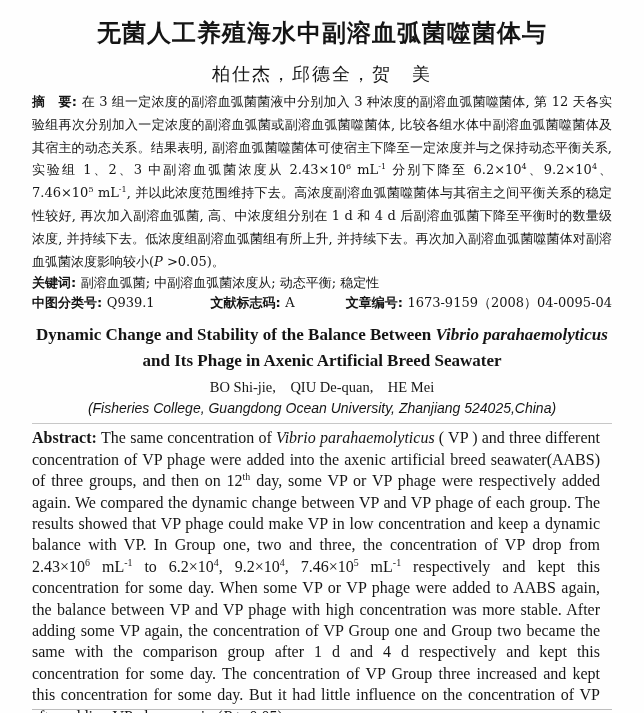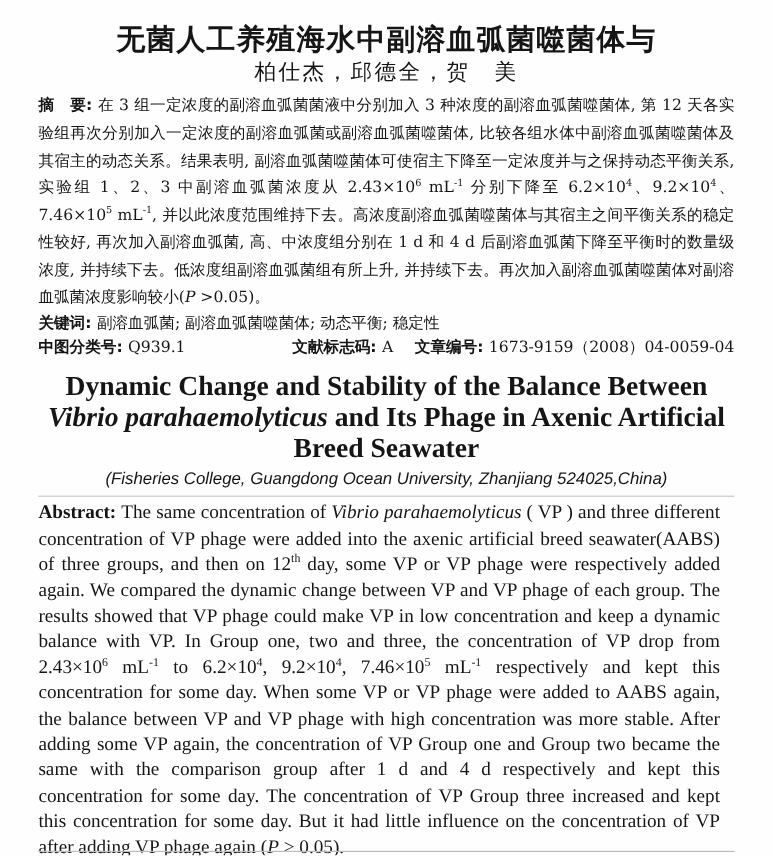--- a/index.html
+++ b/index.html
@@ -15,49 +15,49 @@
   }
   
   .cn-title{
     margin:0;text-align:center;
     font-family:"DejaVu Sans", sans-serif;
     font-weight:700;font-size:24px;line-height:34px;
     letter-spacing:1px;
   }
   .cn-title .line{display:block;}
   .cn-authors{
-    margin-top:0;text-align:center;
+    margin-top:13px;text-align:center;
     font-size:18px;line-height:22px;letter-spacing:2px;
   }
   .cn-affil{
     margin-top:2px;text-align:center;
     font-size:12.5px;line-height:17px;
   }
   .cn-abstract{
     margin:6px 0 0 0;
     font-size:13px;line-height:22.8px;
     text-align:justify;
   }
   .cn-keywords{margin:0;font-size:13px;line-height:19px;}
   .meta-row{
     display:flex;align-items:flex-end;
     margin-top:1px;font-size:13px;line-height:19px;
   }
   .meta-item{white-space:nowrap;}
-  .meta-item + .meta-item{margin-left:89px;}
+  .meta-item + .meta-item{margin-left:56px;}
   .meta-item:last-child{margin-left:auto;}
   .meta-label{
     font-family:"DejaVu Sans", sans-serif;
     font-weight:700;
   }
   
   .en-title{
     margin:10px 0 0 0;text-align:center;
     font-family:"Liberation Serif", serif;
-    font-weight:700;font-size:23px;line-height:26px;
+    font-weight:700;font-size:17px;line-height:26px;
   }
   .en-authors{
     margin-top:4px;text-align:center;
     font-family:"Liberation Serif", serif;
     font-size:14.5px;line-height:19px;
   }
   .en-affil{
     margin-top:2px;text-align:center;
     font-family:Liberation Sans, sans-serif;
     font-style:italic;font-size:14px;line-height:18px;
@@ -95,30 +95,31 @@
 
   <h1 class="cn-title">
     <span class="line">无菌人工养殖海水中副溶血弧菌噬菌体与</span>
   </h1>
 
   <div class="cn-authors">柏仕杰，邱德全，贺　美</div>
 
 
   <p class="cn-abstract"><span class="seg-blabel">摘　要: </span><span class="seg-n">在 3 组一定浓度的副溶血弧菌菌液中分别加入 3 种浓度的副溶血弧菌噬菌体, 第 12 天各实验组再次分别加入一定浓度的副溶血弧菌或副溶血弧菌噬菌体, 比较各组水体中副溶血弧菌噬菌体及其宿主的动态关系。结果表明, 副溶血弧菌噬菌体可使宿主下降至一定浓度并与之保持动态平衡关系, 实验组 1、2、3 中副溶血弧菌浓度从 2.43×10</span><span class="seg-sup">6</span><span class="seg-n"> mL</span><span class="seg-sup">-1</span><span class="seg-n"> 分别下降至 6.2×10</span><span class="seg-sup">4</span><span class="seg-n">、9.2×10</span><span class="seg-sup">4</span><span class="seg-n">、7.46×10</span><span class="seg-sup">5</span><span class="seg-n"> mL</span><span class="seg-sup">-1</span><span class="seg-n">, 并以此浓度范围维持下去。高浓度副溶血弧菌噬菌体与其宿主之间平衡关系的稳定性较好, 再次加入副溶血弧菌, 高、中浓度组分别在 1 d 和 4 d 后副溶血弧菌下降至平衡时的数量级浓度, 并持续下去。低浓度组副溶血弧菌组有所上升, 并持续下去。再次加入副溶血弧菌噬菌体对副溶血弧菌浓度影响较小(</span><span class="seg-i">P</span><span class="seg-n"> &gt;0.05)。</span></p>
 
-  <p class="cn-keywords"><span class="seg-blabel">关键词: </span><span class="seg-n">副溶血弧菌; 副溶血弧菌噬菌体; 动态平衡; 稳定性</span></p>
+  <p class="cn-keywords"><span class="seg-blabel">关键词: </span><span class="seg-n">副溶血弧菌; 中副溶血弧菌浓度从; 动态平衡; 稳定性</span></p>
 
   <div class="meta-row">
     <span class="meta-item"><span class="meta-label">中图分类号: </span><span>Q939.1</span></span>
     <span class="meta-item"><span class="meta-label">文献标志码: </span><span>A</span></span>
-    <span class="meta-item"><span class="meta-label">文章编号: </span><span>1673-9159（2008）04-0059-04</span></span>
+    <span class="meta-item"><span class="meta-label">文章编号: </span><span>1673-9159（2008）04-0095-04</span></span>
   </div>
 
   <h2 class="en-title"><span class="seg-n">Dynamic Change and Stability of the Balance Between </span><span class="seg-i">Vibrio parahaemolyticus</span><span class="seg-n"> and Its Phage in Axenic Artificial Breed Seawater</span></h2>
 
+  <div class="en-authors">BO Shi-jie,　QIU De-quan,　HE Mei</div>
 
   <div class="en-affil">(Fisheries College, Guangdong Ocean University, Zhanjiang 524025,China)</div>
 
   <div class="rule"></div>
 
   <p class="en-abstract"><span class="seg-b">Abstract: </span><span class="seg-n">The same concentration of </span><span class="seg-i">Vibrio parahaemolyticus</span><span class="seg-n"> ( VP ) and three different concentration of VP phage were added into the axenic artificial breed seawater(AABS) of three groups, and then on 12</span><span class="seg-sup">th</span><span class="seg-n"> day, some VP or VP phage were respectively added again. We compared the dynamic change between VP and VP phage of each group. The results showed that VP phage could make VP in low concentration and keep a dynamic balance with VP. In Group one, two and three, the concentration of VP drop from 2.43×10</span><span class="seg-sup">6</span><span class="seg-n"> mL</span><span class="seg-sup">-1</span><span class="seg-n"> to 6.2×10</span><span class="seg-sup">4</span><span class="seg-n">, 9.2×10</span><span class="seg-sup">4</span><span class="seg-n">, 7.46×10</span><span class="seg-sup">5</span><span class="seg-n"> mL</span><span class="seg-sup">-1</span><span class="seg-n"> respectively and kept this concentration for some day. When some VP or VP phage were added to AABS again, the balance between VP and VP phage with high concentration was more stable. After adding some VP again, the concentration of VP Group one and Group two became the same with the comparison group after 1 d and 4 d respectively and kept this concentration for some day. The concentration of VP Group three increased and kept this concentration for some day. But it had little influence on the concentration of VP after adding VP phage again (</span><span class="seg-i">P</span><span class="seg-n"> &gt; 0.05).</span></p>
 
   <p class="en-keywords"></p>
 
   <div class="rule bottom-rule"></div>

